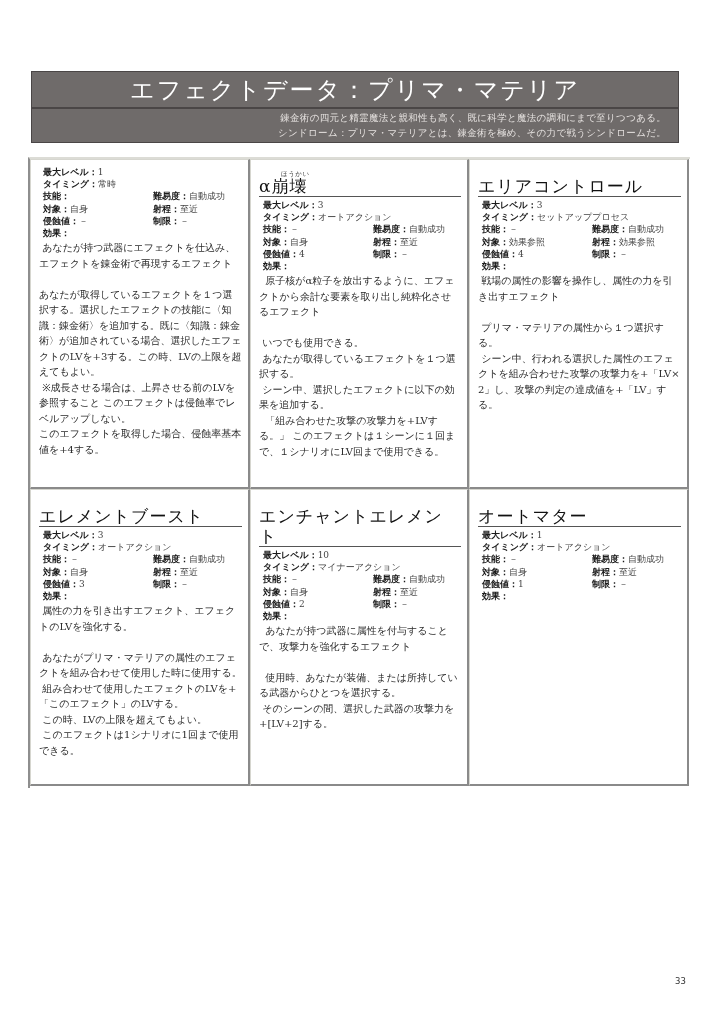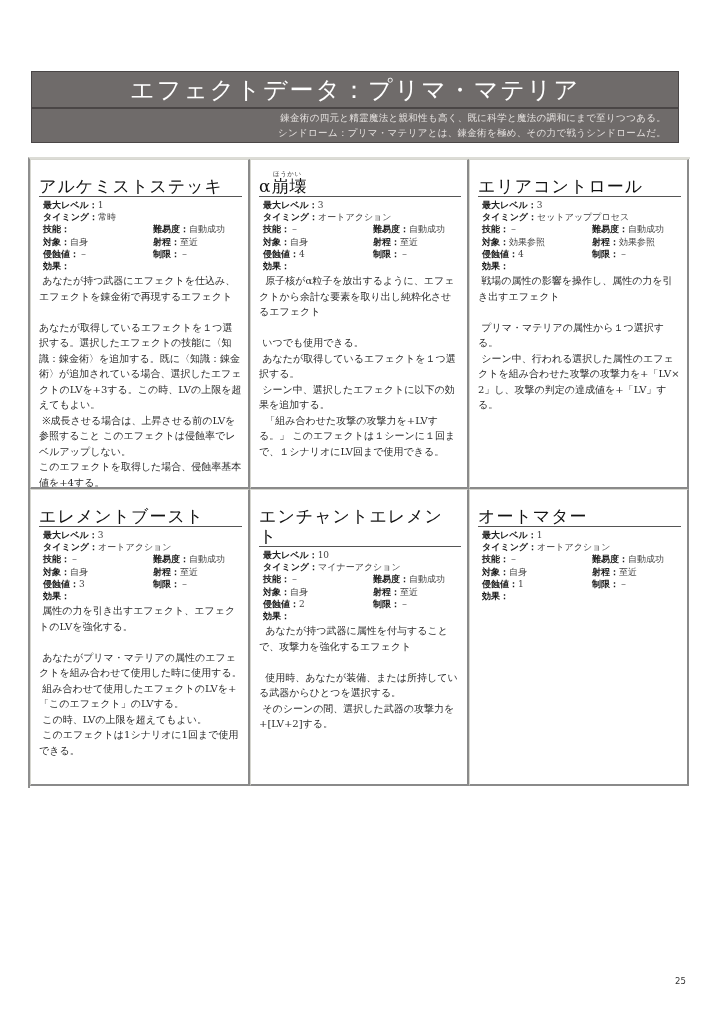--- a/index.html
+++ b/index.html
@@ -31,21 +31,21 @@
       border: 1px solid #d6d6cf;
       border-right: 2px solid #8a8a8a; border-bottom: 2px solid #8a8a8a;
       padding: 4px 6px 0 6px; overflow: hidden;
     }
     .card-title {
       font-size: 17px; line-height: 20px; margin: 12px 0 0 2px; padding-bottom: 0;
       border-bottom: 1px solid #555; color: #111; letter-spacing: 1px;
       position: relative;
     }
     .ruby {
-      position: absolute; top: -12px; left: 14px; font-size: 6.5px; color: #333; letter-spacing: 0.5px;
+      position: absolute; top: -12px; left: 22px; font-size: 6.5px; color: #333; letter-spacing: 0.5px;
     }
     .stats { margin: 2px 0 0 6px; font-size: 9px; line-height: 12.2px; }
     .stat-row { display: flex; }
     .stat-row .c1 { width: 110px; }
     .lbl { font-weight: bold; color: #1a1a1a; }
     .val { color: #444; }
     .body-text {
       font-size: 10px; line-height: 15.5px; margin: 1px 0 0 2px; color: #2a2a2a;
       white-space: pre-wrap; word-break: break-all;
     }
@@ -61,21 +61,20 @@
   <div class="banner-title">エフェクトデータ：プリマ・マテリア</div>
   <div class="banner-desc">
     <div>錬金術の四元と精霊魔法と親和性も高く、既に科学と魔法の調和にまで至りつつある。</div>
     <div>シンドローム：プリマ・マテリアとは、錬金術を極め、その力で戦うシンドロームだ。</div>
   </div>
 </div>
 
 <div class="grid">
 
   <div class="card" style="left:0px; top:0px; width:220px; height:330px;">
-    <div class="card-title"><span>アルケミストステッキ</span></div>
     <div class="stats">
       <div class="stat-row">
           <span class="lbl">最大レベル</span>
           <span class="lbl">：</span>
           <span class="val">1</span>
         </div>
       <div class="stat-row">
           <span class="lbl">タイミング</span>
           <span class="lbl">：</span>
           <span class="val">常時</span>
@@ -279,13 +278,13 @@
         </div>
       <div class="stat-row">
           <span class="lbl">効果</span>
           <span class="lbl">：</span>
         </div>
     </div>
   </div>
 
 </div>
 
-<div class="page-number">25</div>
+<div class="page-number">33</div>
 
 </body></html>

